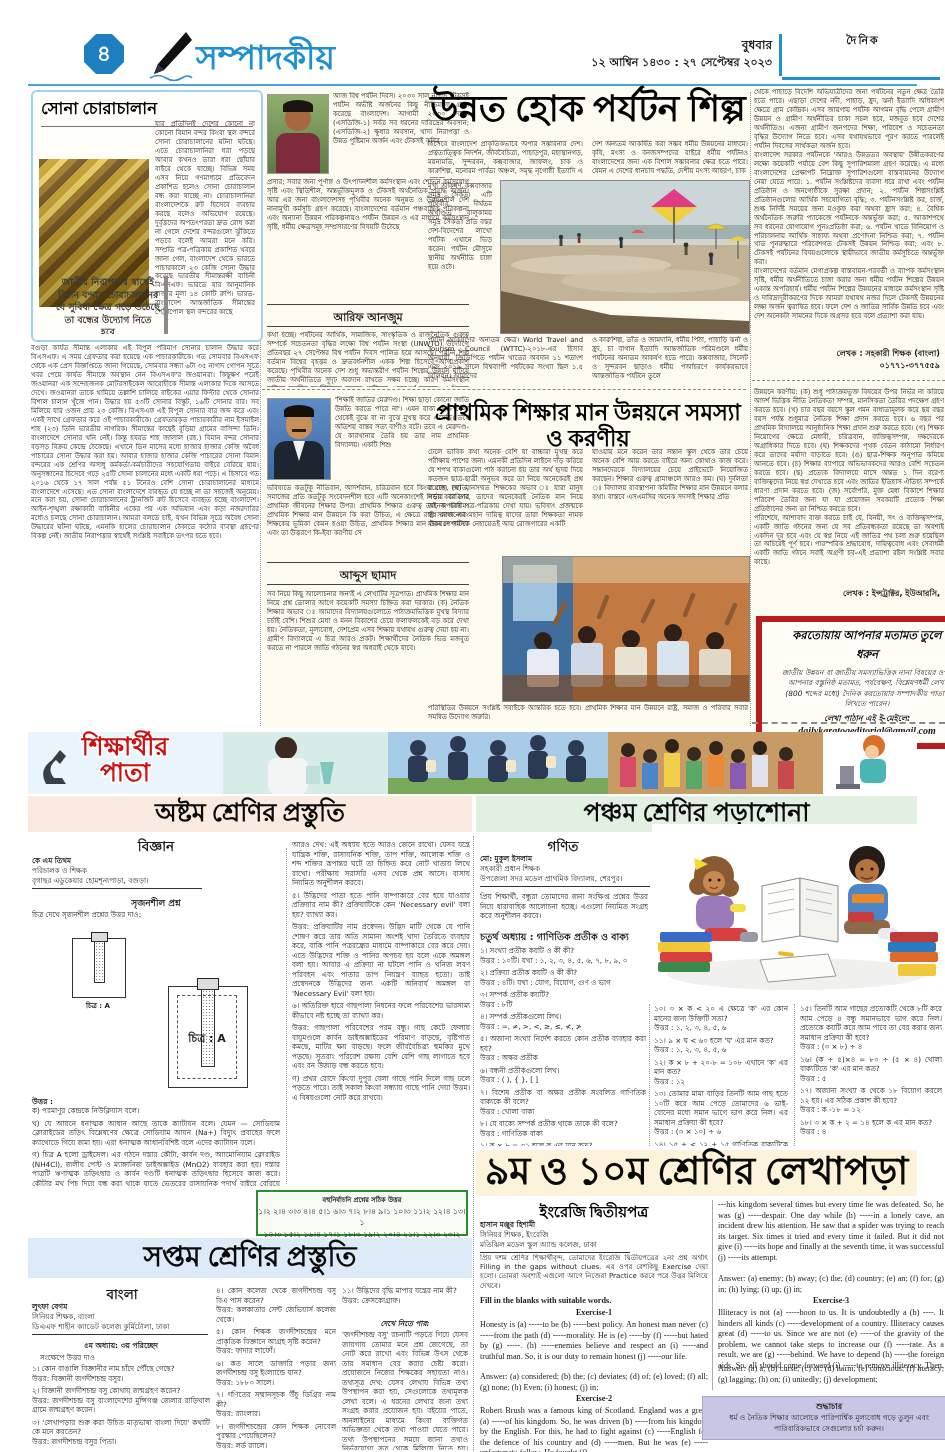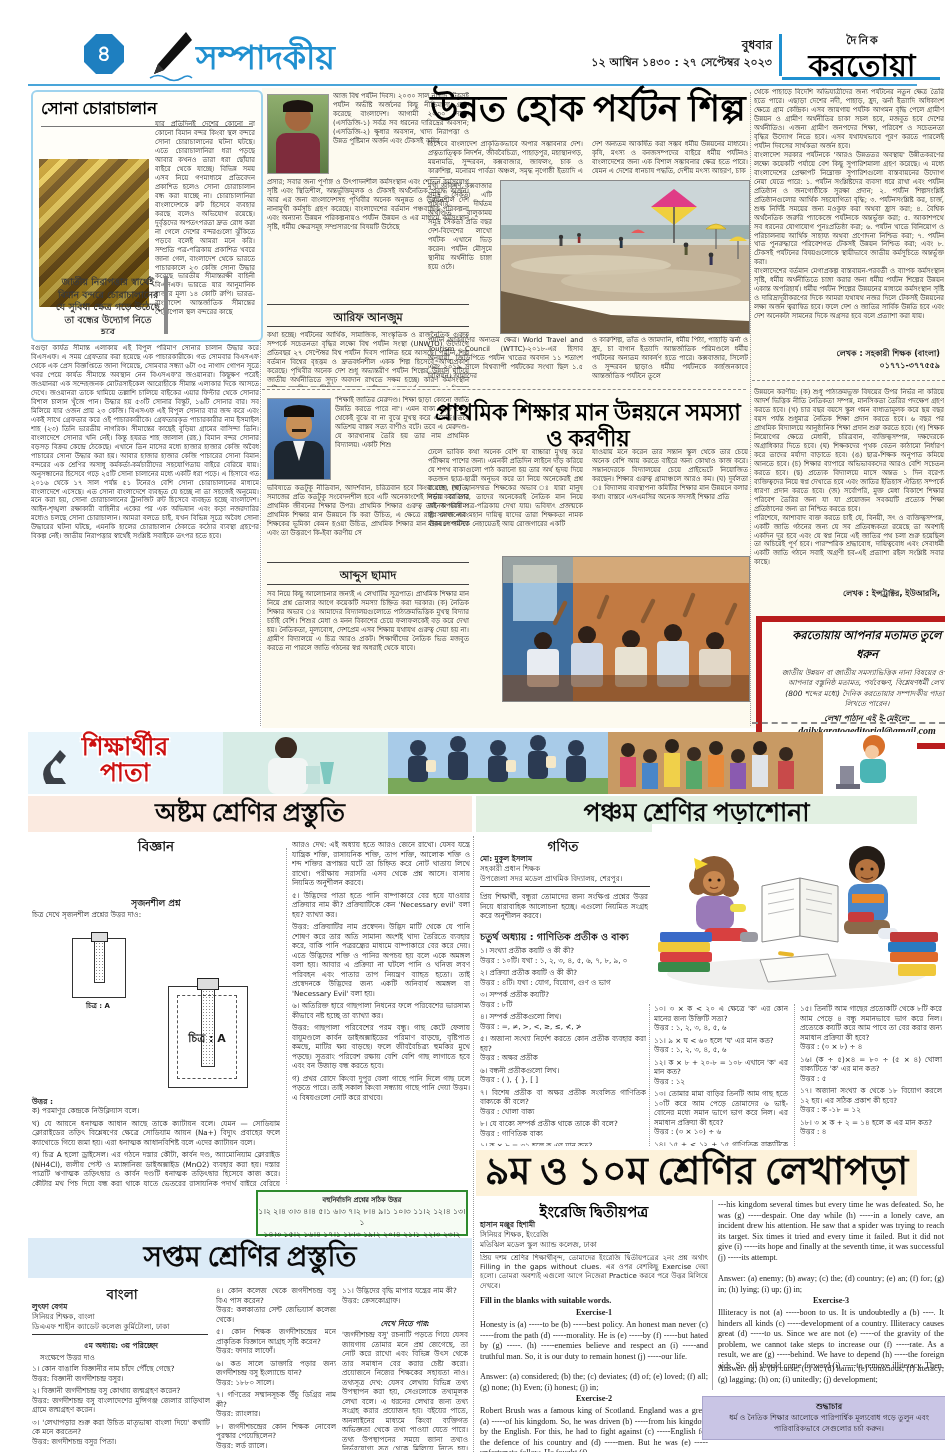--- a/index.html
+++ b/index.html
@@ -51,21 +51,20 @@
     <polygon points="40,2 46,10 18,40 8,44 12,34" fill="#111"></polygon>
     <polygon points="8,44 12,34 18,40" fill="#333"></polygon>
     <path d="M4,48 q8,-5 16,0 q8,5 16,0 q6,-4 10,0" stroke="#2a8fd0" stroke-width="1.6" fill="none"></path>
   </svg>
   <div class="abs" style="left:196px;top:32px;font-size:33px;font-weight:bold;color:#2090d0;font-family:'Liberation Serif',serif;">সম্পাদকীয়</div>
 
   <div class="abs right" style="left:600px;top:36px;width:172px;font-size:12px;font-weight:bold;">বুধবার</div>
   <div class="abs right" style="left:560px;top:54px;width:212px;font-size:11px;font-weight:bold;">১২ আশ্বিন ১৪৩০ : ২৭ সেপ্টেম্বর ২০২৩</div>
   <div class="abs" style="left:779px;top:34px;width:3px;height:42px;background:#2090d0;"></div>
   <div class="abs center" style="left:788px;top:32px;width:150px;font-size:11px;font-weight:bold;letter-spacing:2px;">দৈনিক</div>
-  <div class="abs center bn-display" style="left:784px;top:42px;width:156px;font-size:30px;">করতোয়া</div>
   <div class="abs" style="left:782px;top:77px;width:158px;height:3px;background:#2090d0;"></div>
   <div class="abs" style="left:28px;top:84px;width:889px;height:2px;background:#49a5d9;"></div>
 
   <div class="abs main-tint" style="left:262px;top:88px;width:683px;height:640px;"></div>
   <div class="abs vdot" style="left:260px;top:92px;height:634px;"></div>
   <div class="abs vdot" style="left:750px;top:92px;height:634px;"></div>
 
   <div class="abs" style="left:31px;top:90px;width:228px;height:248px;border:2px solid #9ed3ee;border-radius:6px;background:#fffef9;">
     <div style="margin:4px 8px 0 8px;border-bottom:1px solid #777;padding-bottom:3px;font-size:16.5px;font-weight:bold;" class="bn-display">সোনা চোরাচালান</div>
     <div class="abs goldimg" style="left:6px;top:32px;width:110px;height:148px;background:
@@ -114,21 +113,21 @@
     <circle cx="78" cy="54" r="2" fill="#333"></circle>
       <rect x="76.8" y="56" width="2.6" height="6" fill="#8a2a2a"></rect>
     <circle cx="120" cy="58" r="2.2" fill="#333"></circle>
       <rect x="118.8" y="60" width="2.8" height="7" fill="#234"></rect>
     <circle cx="185" cy="64" r="2.4" fill="#333"></circle>
       <rect x="183.6" y="66" width="3" height="8" fill="#553"></rect>
     <circle cx="210" cy="74" r="2.4" fill="#333"></circle>
       <rect x="208.6" y="76" width="3" height="8" fill="#335"></rect>
   </svg>
   <div class="abs tiny" style="left:428px;top:336px;width:155px;height:48px;">পর্যটন আকর্ষণের অন্যতম ক্ষেত্র। World Travel and Tourism Council (WTTC)-২০১৮-এর হিসাব অনুযায়ী, জিডিপিতে পর্যটন খাতের অবদান ১১ শতাংশ এবং ২০১৯ সালে বিশ্বব্যাপী পর্যটকের সংখ্যা ছিল ১.৫ বিলিয়ন। আমাদের</div>
-  <div class="abs tiny" style="left:592px;top:336px;width:156px;height:48px;">ও কারুশিল্প, তাঁত ও জামদানি, ধর্মীয় পিঠা, পাহাড়ি ঝর্না ও হ্রদ, চা বাগান ইত্যাদি আন্তর্জাতিক পরিমণ্ডলে ধর্মীয় পর্যটনের অন্যতম আকর্ষণ হতে পারে। কক্সবাজার, সিলেট ও সুন্দরবন ছাড়াও ধর্মীয় পর্যটনকে কার্হজনকাবে আন্তর্জাতিক পর্যটনে তুলে</div>
+  <div class="abs tiny" style="left:592px;top:336px;width:156px;height:48px;">ও কারুশিল্প, তাঁত ও জামদানি, ধর্মীয় পিঠা, পাহাড়ি ঝর্না ও হ্রদ, চা বাগান ইত্যাদি আন্তর্জাতিক পরিমণ্ডলে ধর্মীয় পর্যটনের অন্যতম আকর্ষণ হতে পারে। কক্সবাজার, সিলেট ও সুন্দরবন ছাড়াও ধর্মীয় পর্আহরণে কার্যকরভাবে আন্তর্জাতিক পর্যটনে তুলে</div>
 
   <div class="abs tiny pre" style="left:754px;top:88px;width:190px;height:258px;">থেকে পাহাড়ে বিদেশি অভিযাত্রীদের জন্য পর্যটনের নতুন ক্ষেত্র তৈরি হতে পারে। এছাড়া দেশের নদী, পাহাড়, হ্রদ, ঝর্না ইত্যাদি অধিকাংশ ক্ষেত্রে গ্রাম কেন্দ্রিক। এসব জায়গায় পর্যটক আগমন বৃদ্ধি পেলে গ্রামীণ উন্নয়ন ও গ্রামীণ অর্থনীতির চাকা সচল হবে, মজবুত হবে দেশের অর্থনীতিও। এজন্য গ্রামীণ জনপদের শিক্ষা, পরিবেশ ও সচেতনতা বৃদ্ধির উদ্যোগ নিতে হবে। এসব যথাযথভাবে পূরণ করতে পারলেই পর্যটন দিবসের সার্থকতা অর্জন হবে।
 বাংলাদেশ সরকার পর্যটনকে 'আরও উন্নততর অবস্থায়' উন্নীতকরণের লক্ষ্যে কয়েকটি পর্যায়ে বেশ কিছু সুপারিশমালা গ্রহণ করেছে। এ মধ্যে বাংলাদেশের প্রেক্ষাপট নিম্নোক্ত সুপারিশগুলো বাস্তবায়নের উদ্যোগ নেয়া যেতে পারে: ১. পর্যটন সংশ্লিষ্টদের ব্যবসা ধরে রাখা এবং পর্যটন প্রতিষ্ঠান ও জনগোষ্ঠীকে সুরক্ষা প্রদান; ২. পর্যটন শিল্পসংশ্লিষ্ট প্রতিষ্ঠানগুলোর আর্থিক সহযোগিতা বৃদ্ধি; ৩. পর্যটনসংশ্লিষ্ট কর, চার্জ, শুল্ক নির্দিষ্ট সময়ের জন্য মওকুফ করা অথবা হ্রাস করা; ৪. বৈশ্বিক অর্থনৈতিক জরুরি প্যাকেজে পর্যটনকে অন্তর্ভুক্ত করা; ৫. আকাশপথে সব ধরনের যোগাযোগ পুনঃপ্রতিষ্ঠা করা; ৬. পর্যটন খাতে বিনিয়োগ ও পরিচালনায় আর্থিক সাহায্য অথবা প্রণোদনা নিশ্চিত করা; ৭. পর্যটন খাত পুনরুদ্ধারে পরিবেশগত টেকসই উন্নয়ন নিশ্চিত করা; এবং ৮. টেকসই পর্যটনের বিষয়গুলোকে স্থায়ীভাবে জাতীয় কর্মসূচিতে অন্তর্ভুক্ত করা।
 বাংলাদেশের বর্তমান মেগাপ্রকল্প বাস্তবায়ন-পরবর্তী ও ব্যাপক কর্মসংস্থান সৃষ্টি, ধর্মীয় অর্থনীতিতে চাঙ্গা করার জন্য ধর্মীয় পর্যটন শিল্পের উন্নয়ন একান্ত অপরিহার্য। ধর্মীয় পর্যটন শিল্পের উন্নয়নের মাধ্যমে কর্মসংস্থান সৃষ্টি ও দারিদ্র্যদূরীকরণের দিকে আমরা যথাযথ নজর দিলে টেকসই উন্নয়নের লক্ষ্য অর্জন ত্বরান্বিত হবে। ফলে দেশ ও জাতির সার্বিক উন্নতি হবে এবং দেশ অনেকটা সামনের দিকে অগ্রসর হবে বলে প্রত্যাশা করা যায়।</div>
   <div class="abs sig" style="left:754px;top:348px;width:186px;">লেখক : সহকারী শিক্ষক (বাংলা)</div>
   <div class="abs sig" style="left:754px;top:360px;width:186px;">০১৭৭১-৩৭৭৫৫৯</div>
   <div class="abs hdash" style="left:752px;top:380px;width:193px;"></div>
 
   <div class="abs hdash" style="left:262px;top:389px;width:484px;"></div>
 
@@ -170,20 +169,21 @@
     </g>
     <g>
       <rect x="24" y="92" width="32" height="38" rx="4" fill="#e8ecf2"></rect>
       <rect x="68" y="86" width="32" height="44" rx="4" fill="#cfd9e8"></rect>
       <rect x="112" y="90" width="32" height="40" rx="4" fill="#e8e2d2"></rect>
       <rect x="154" y="84" width="32" height="46" rx="4" fill="#d8e4ee"></rect>
       <rect x="196" y="92" width="32" height="38" rx="4" fill="#e2d8c8"></rect>
     </g>
     <rect y="118" width="246" height="26" fill="#7a4a26" opacity="0.65"></rect>
   </svg>
+  <div class="abs tiny" style="left:428px;top:704px;width:320px;height:22px;">পরিস্থিতির উন্নয়নে সংশ্লিষ্ট সবাইকে আন্তরিক হতে হবে। প্রাথমিক শিক্ষার মান উন্নয়নে রাষ্ট্র, সমাজ ও পরিবার সবার সমন্বিত উদ্যোগ জরুরি।</div>
 
   <div class="abs tiny pre" style="left:754px;top:388px;width:190px;height:196px;">উন্নয়নে করণীয়: (ক) শুধু পাঠ্যক্রমভুক্ত বিষয়ের উপর নির্ভর না করিয়ে আদর্শ ভিত্তিক নীতি নৈতিকতা সম্পন্ন, মানসিকতা তৈরির পদক্ষেপ গ্রহণ করতে হবে। (খ) চার বছর বয়সে স্কুল গমন বাধ্যতামূলক করে ছয় বছর বয়স পর্যন্ত শুধুমাত্র নৈতিক শিক্ষা প্রদান করতে হবে। ৬ বছর পর প্রাথমিক বিদ্যালয়ে আনুষ্ঠানিক শিক্ষা প্রদান শুরু করতে হবে। (গ) শিক্ষক নিয়োগের ক্ষেত্রে মেধাবী, চরিত্রবান, ব্যক্তিত্বসম্পন্ন, দক্ষদেরকে অগ্রাধিকার দিতে হবে। (ঘ) শিক্ষকদের পৃথক বেতন কাঠামো নির্ধারণ করে তাদের মর্যাদা বাড়াতে হবে। (ঙ) ছাত্র-শিক্ষক অনুপাত কমিয়ে আনতে হবে। (চ) শিক্ষার ব্যাপারে অভিভাবকদের আরও বেশি সচেতন করতে হবে। (ছ) প্রত্যেক বিদ্যালয়ে মাসে অন্তত ১ দিন বরেণ্য ব্যক্তিত্বদের নিয়ে স্বপ্ন দেখাতে হবে এবং জাতির ইতিহাস ঐতিহ্য সম্পর্কে ধারণা প্রদান করতে হবে। (জ) সর্বোপরি, মুক্ত মেধা বিকাশে শিক্ষার পরিবেশ তৈরির জন্য যা যা প্রয়োজন সবকয়টি প্রত্যেক শিক্ষা প্রতিষ্ঠানের জন্য তা নিশ্চিত করতে হবে।
 পরিশেষে, আশাবাদ ব্যক্ত করতে চাই যে, বিনয়ী, সৎ ও ব্যক্তিত্বসম্পন্ন, একটি জাতি গঠনের জন্য যে সব প্রতিবন্ধকতা রয়েছে তা অবশ্যই একদিন দূর হবে এবং যে স্বপ্ন নিয়ে এই জাতির পথ চলা শুরু হয়েছিল তা অচিরেই পূর্ণ হবে। পারস্পরিক শ্রদ্ধাবোধ, দায়িত্ববোধ এবং সেবাধর্মী একটি জাতি গঠনে সবাই অগ্রণী হব-এই প্রত্যাশা রইল সংশ্লিষ্ট সবার কাছে।</div>
   <div class="abs sig" style="left:754px;top:588px;width:186px;">লেখক : ইন্সট্রাক্টর, ইউআরসি,</div>
   <div class="abs sig" style="left:754px;top:600px;width:186px;margin-top:48px;">০১৭১৫-৯৪৫৮৯৬</div>
 
   <div class="abs opinion" style="left:756px;top:616px;width:174px;">
     <div class="center bn-display" style="font-size:11.5px;margin-bottom:3px;">করতোয়ায় আপনার মতামত তুলে ধরুন</div>
     <div class="center" style="font-size:7.4px;line-height:1.4;">জাতীয় উন্নয়ন বা জাতীয় সমস্যাভিত্তিক নানা বিষয়ের ওপর আপনার বস্তুনিষ্ঠ মতামত, পর্যবেক্ষণ, বিশ্লেষণধর্মী লেখা (800 শব্দের মধ্যে) দৈনিক করতোয়ার সম্পাদকীয় পাতায় লিখতে পারেন।</div>
     <div class="center bold" style="font-size:8px;margin-top:3px;">লেখা পাঠান এই ই-মেইলে:</div>
@@ -254,20 +254,25 @@
     <span>অষ্টম শ্রেণির  প্রস্তুতি</span>
   </div>
   <div class="abs band" style="left:476px;top:796px;width:441px;height:36px;background:#e2f0e2;">
     <span>পঞ্চম শ্রেণির পড়াশোনা</span>
   </div>
 
   <div class="abs vdot" style="left:473px;top:836px;height:616px;"></div>
   <div class="abs vdot" style="left:286px;top:848px;height:336px;"></div>
 
   <div class="abs subject-title" style="left:32px;top:836px;width:248px;">বিজ্ঞান</div>
+  <div class="abs authorblock" style="left:32px;top:856px;width:170px;">
+    <div class="nm">কে এম তিথম</div>
+    <div>পরিচালক ও শিক্ষক</div>
+    <div>বৃগাছর এডুকেয়ার হোমশূন্যপাড়া, বগুড়া।</div>
+  </div>
   <div class="abs center bold" style="left:32px;top:896px;width:248px;font-size:9px;">সৃজনশীল প্রশ্ন</div>
   <div class="abs sm" style="left:32px;top:910px;width:248px;height:12px;">চিত্র দেখে সৃজনশীল প্রশ্নের উত্তর দাও:</div>
 
   <div class="abs fig" style="left:72px;top:938px;width:52px;height:58px;">
     <div class="cap" style="left:18px;top:-7px;width:15px;height:8px;"></div>
     <div class="tube" style="left:21px;top:2px;width:9px;height:40px;"></div>
   </div>
   <div class="abs center" style="left:66px;top:1000px;width:64px;font-size:7px;font-weight:bold;">চিত্র : A</div>
   <div class="abs fig" style="left:168px;top:926px;width:78px;height:100px;">
     <div class="dash" style="left:8px;top:8px;width:58px;height:82px;"></div>

